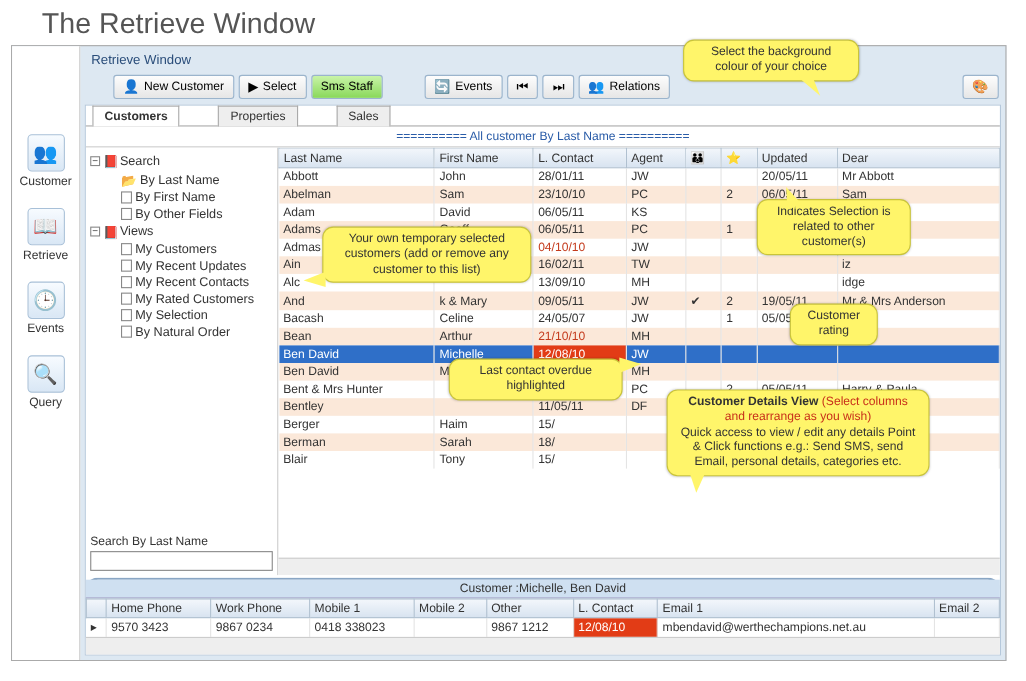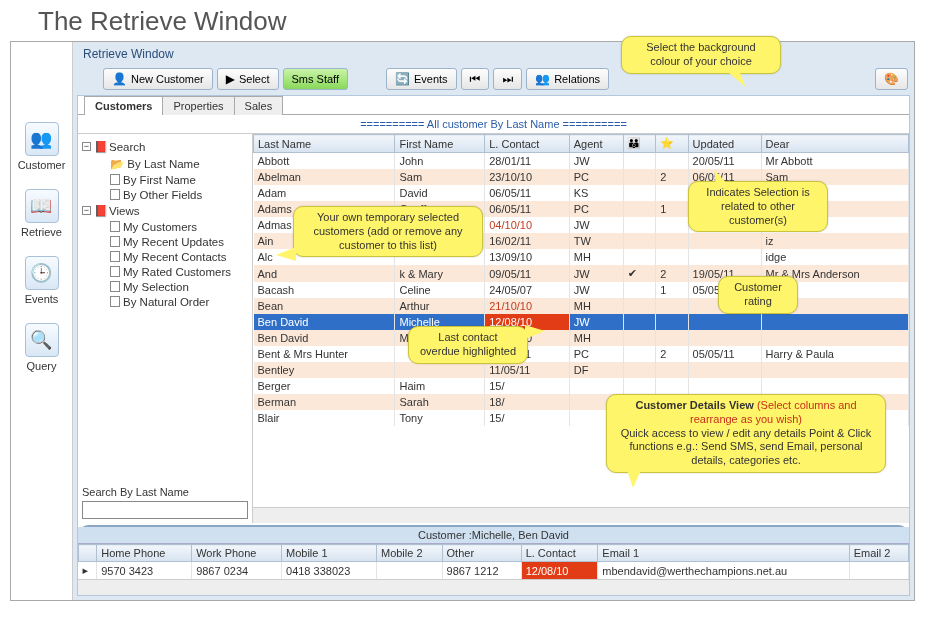--- a/index.html
+++ b/index.html
@@ -10,21 +10,21 @@
   .rail-btn { display: flex; flex-direction: column; align-items: center; cursor: pointer; }
   .rail-icon { width: 34px; height: 34px; border: 1px solid #a8c0d8; border-radius: 4px; background: linear-gradient(#f7fbff,#d9e7f5); display:flex; align-items:center; justify-content:center; font-size:18px; }
   .rail-lbl { margin-top: 3px; color: #333; }
   .main { flex:1; display:flex; flex-direction:column; position:relative; }
   .win-title { padding: 5px 10px; color: #2a4d7a; font-size: 12px; }
   .toolbar { display:flex; align-items:center; gap:4px; padding: 2px 6px 5px 30px; }
   .tbtn { background: linear-gradient(#fdfdfd,#e6e6e6); border:1px solid #9bb4cc; border-radius:3px; padding: 2px 8px; font-size:11px; cursor:pointer; display:inline-flex; align-items:center; gap:4px; height:22px; }
   .tbtn .ic { font-size:12px; }
   .spacer { flex:1; }
   .content { flex:1; background:#fff; margin: 0 4px 4px 4px; border:1px solid #b5c8db; display:flex; flex-direction:column; position:relative; }
-  .tabs { display:flex; border-bottom:1px solid #aaa; padding: 0 6px; margin-top:-1px; }
+  .tabs { display:flex; border-bottom:1px solid #aaa; padding: 0 6px; margin-top:-1px;gap:36px; }
   .tab { padding: 3px 10px; border:1px solid #aaa; border-bottom:none; background:#eee; margin-right:-1px; cursor:pointer; position:relative; top:1px; }
   .tab.active { background:#fff; font-weight:bold; z-index:2; }
   .cust-hdr { text-align:center; color:#2a5ca8; font-size:11px; padding:3px 0; border-bottom:1px solid #ccc; }
   .split { flex:1; display:flex; overflow:hidden; }
   .tree-pane { width: 175px; border-right:1px solid #ccc; display:flex; flex-direction:column; }
   .tree { flex:1; padding: 4px 2px; overflow:auto; font-size:11.5px; }
   .node { padding: 1.5px 2px 1.5px 2px; white-space:nowrap; cursor:pointer; display:flex; align-items:center; gap:3px; }
   .node.group > .box { display:inline-block; width:9px; height:9px; border:1px solid #888; text-align:center; line-height:7px; font-size:9px; color:#333; }
   .node .fld { display:inline-block; width:12px; text-align:center; }
   .node.child { padding-left: 30px; }
@@ -401,32 +401,32 @@
               </tr>
             </tbody>
           </table>
         <div class="hscroll"></div>
       </div>
 
       <div class="callout" style="top:110px; left:215px; width:190px;">
         <span>Your own temporary selected customers (add or remove any customer to this list)</span>
         <span class="tail-left" style="left:-18px; top:40px;"></span>
       </div>
-      <div class="callout" style="top:230px; left:330px; width:120px;">
+      <div class="callout" style="top:230px; left:330px; width:158px;">
         <span>Last contact overdue highlighted</span>
         <span class="tail-right" style="right:-18px; top:-2px;"></span>
       </div>
       <div class="callout" style="top:85px; left:610px; width:140px;">
         <span>Indicates Selection is related to other customer(s)</span>
         <span class="tail-left" style="left:20px; top:-10px; transform:rotate(70deg);"></span>
       </div>
       <div class="callout small" style="top:180px; left:640px; width:80px;">
         <span>Customer rating</span>
       </div>
-      <div class="callout" style="top:258px; left:528px; width:280px;margin-top:40px;">
+      <div class="callout" style="top:258px; left:528px; width:239px;">
         <b>Customer Details View </b><span class="redtxt">(Select columns and rearrange as you wish)</span><br>
         <span>Quick access to view / edit any details Point &amp; Click functions e.g.: Send SMS, send Email, personal details, categories etc.</span>
         <span class="tail-down" style="left:20px; bottom:-16px;"></span>
       </div>
     </div>
   </div>
 
   <div class="callout" style="top:-6px; left:610px; width:160px;">
     <span>Select the background colour of your choice</span>
     <span class="tail-down" style="left:110px; bottom:-14px; transform:skewX(40deg);"></span>

